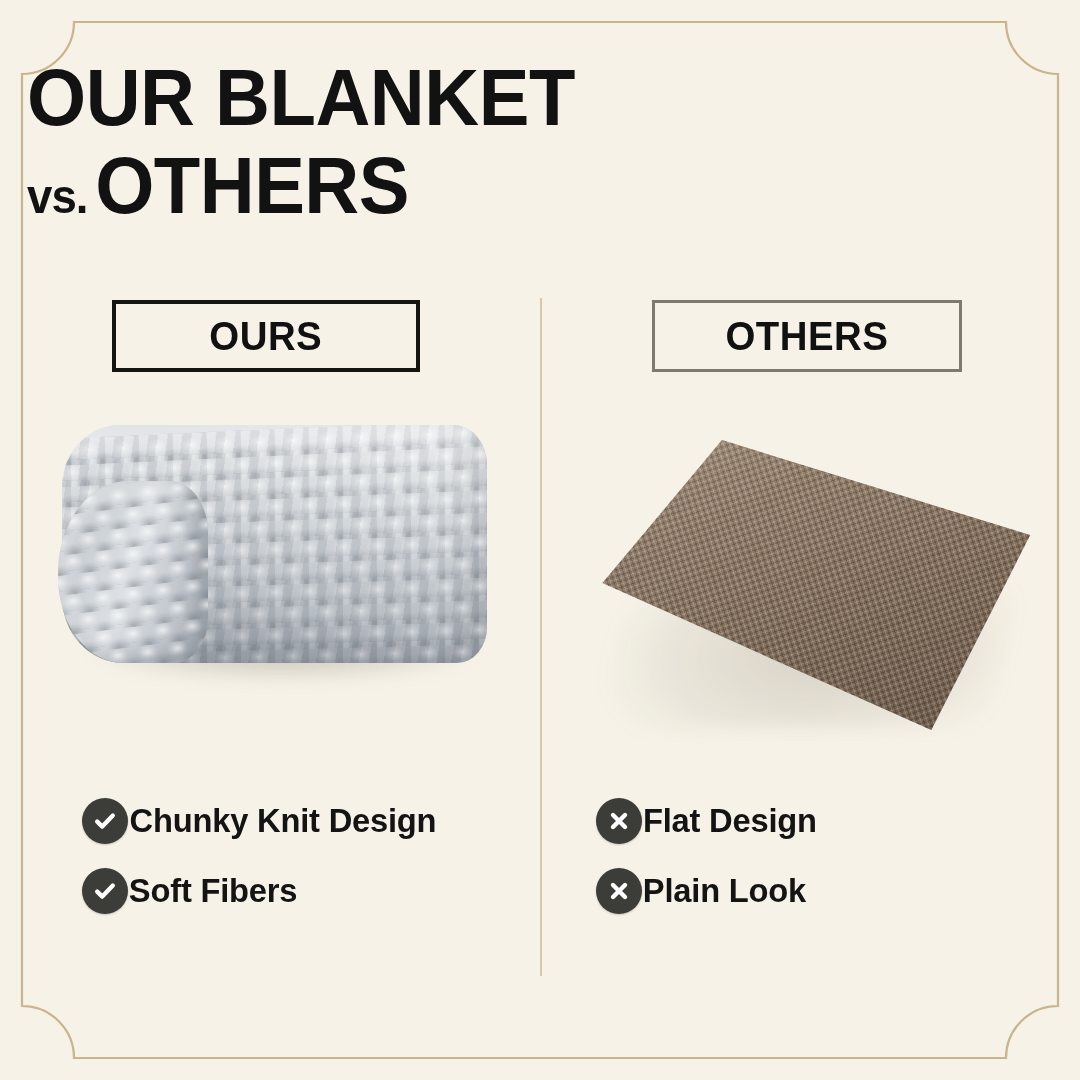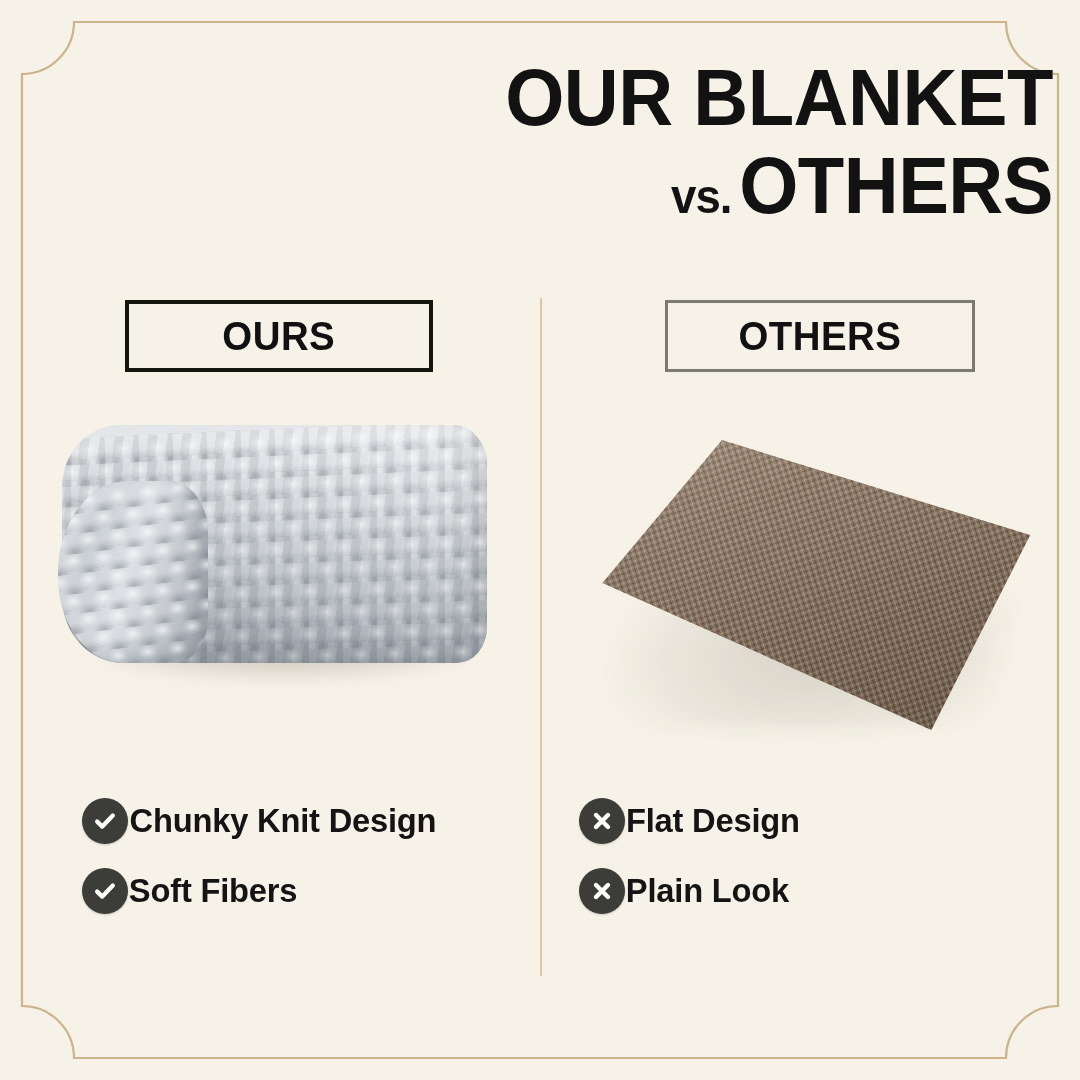--- a/index.html
+++ b/index.html
@@ -20,21 +20,21 @@
   .frame-svg {
     position:absolute; inset:0;
     width:1080px; height:1080px;
     pointer-events:none;
   }
 
   
   .title-block {
     position:absolute;
     top:60px; left:0; width:1080px;
-    text-align:right;
+    text-align:left;
   }
   .title-line1 {
     display:block;
     font-size:80px;
     line-height:0.95;
     font-weight:bold;
     letter-spacing:-0.5px;
     color:#121212;
     font-family:"Liberation Sans", sans-serif;
     transform:scaleX(0.95);
@@ -59,21 +59,20 @@
   }
 
   
   .chip {
     position:absolute;
     height:72px;
     display:flex;
     align-items:center;
     justify-content:center;
     background:#f6f2e7;
-    margin-left:13px;
   }
   .chip-label {
     font-size:40px;
     font-weight:bold;
     letter-spacing:0.5px;
     color:#111111;
     transform:scaleX(0.96);
   }
   #chip-ours   { left:112px; top:300px; width:308px; border:4px solid #15150f; }
   #chip-others { left:652px; top:300px; width:310px; border:3px solid #7d7a70; }
@@ -231,21 +230,21 @@
   .mat-edge {
     position:absolute; inset:0;
     clip-path:polygon(30.0% 6.9%, 97.0% 36.6%, 75.5% 97.5%, 4.0% 51.6%);
     box-shadow:inset 0 0 0 2px rgba(58,46,34,0.22);
     pointer-events:none;
   }
 
   
   .feature-list { position:absolute; }
   #list-ours   { left:82px;  top:786px; width:440px; }
-  #list-others { left:579px; top:786px; width:440px; }
+  #list-others { left:596px; top:786px; width:440px; }
 
   .feature-row {
     display:flex;
     align-items:center;
     height:70px;
   }
   .feature-icon {
     flex:0 0 auto;
     width:46px; height:46px;
     border-radius:50%;

